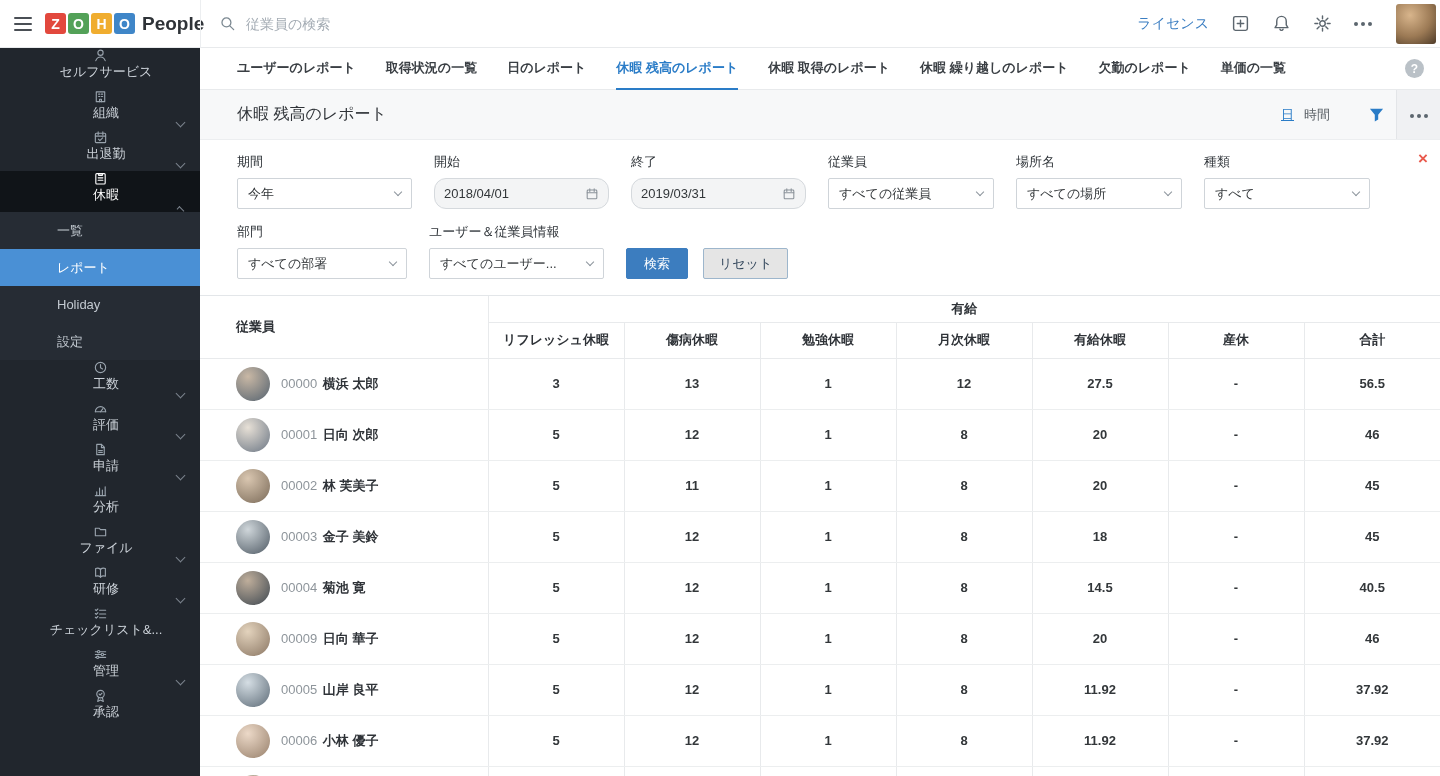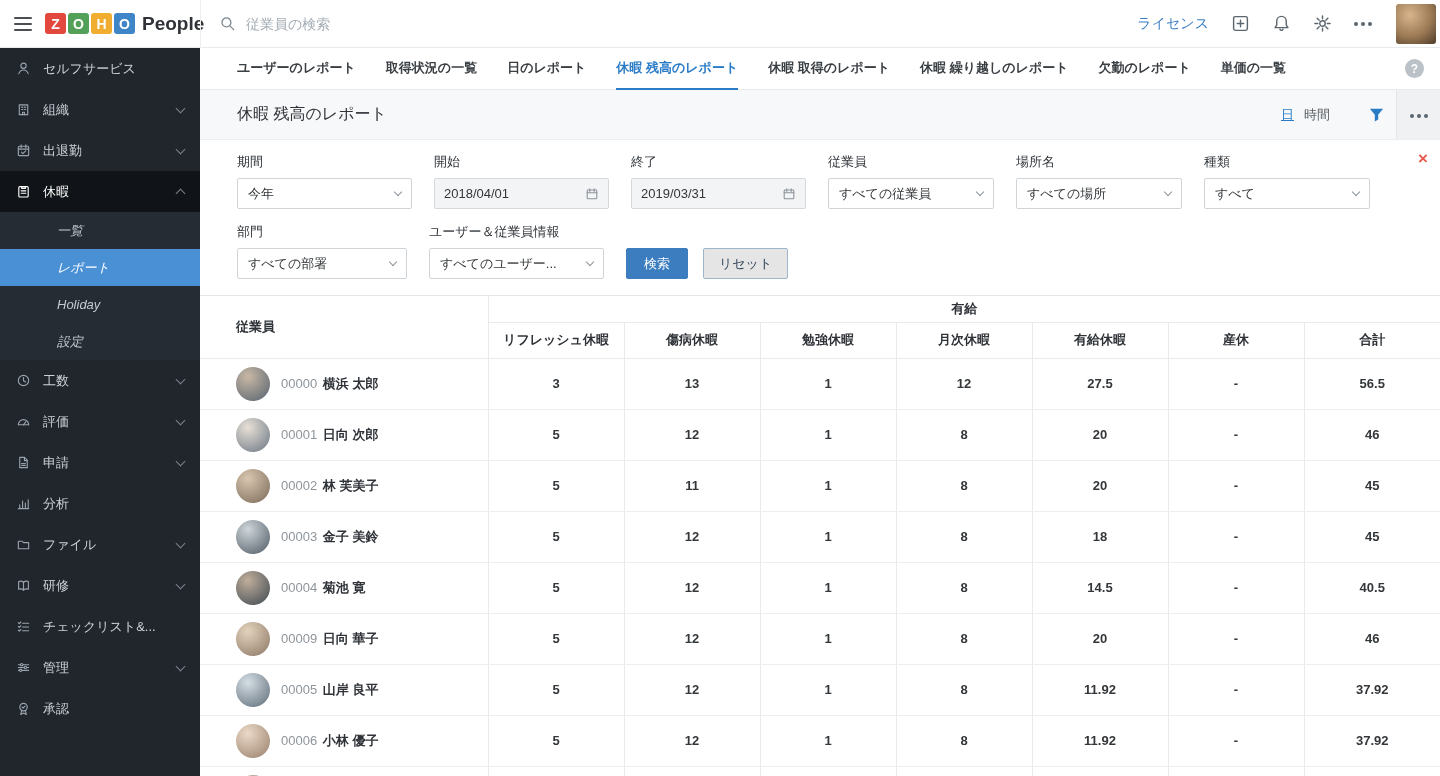--- a/index.html
+++ b/index.html
@@ -24,29 +24,29 @@
   .topbar-right { display:flex; align-items:center; gap:22px; padding-right:0; }
   .license-link { color:#3b7ec2; font-size:14px; text-decoration:none; cursor:pointer; white-space:nowrap; }
   .tb-icon { display:flex; align-items:center; justify-content:center; cursor:pointer; }
   .dots { display:flex; gap:3px; }
   .dots i { width:4px; height:4px; border-radius:50%; background:#5c666e; }
   .topbar-avatar { width:40px; height:40px; border-radius:3px; margin-left:2px; margin-right:4px;
     background:radial-gradient(circle at 35% 28%, #d8b58c 0%, #9c7a55 55%, #4e3b28 100%); cursor:pointer; }
 
   
   .sidebar { background:#21262d; overflow:hidden; }
-  .side-item { height:41px; display:flex; align-items:center; padding:0 16px; color:#ccd2d9; cursor:pointer; }
+  .side-item { height:41px; display:flex; align-items:center; padding:0 16px; color:#ccd2d9; cursor:pointer;flex-direction:column; }
   .side-item .lbl { margin-left:12px; white-space:nowrap; }
   .side-item .chev { margin-left:auto; }
   .chev { width:7px; height:7px; border-right:1.5px solid #7b838d; border-bottom:1.5px solid #7b838d; transform:rotate(45deg); margin-top:-3px; }
   .chev.up { transform:rotate(-135deg); margin-top:4px; }
   .side-item.active { background:#101418; color:#fff; }
   .side-item.active .ic { stroke:#fff; }
   .sub-group { background:#262c34; }
-  .sub-item { height:37px; display:flex; align-items:center; padding-left:57px; color:#c3cad1; cursor:pointer;font-style:italic; }
+  .sub-item { height:37px; display:flex; align-items:center; padding-left:57px; color:#c3cad1; cursor:pointer; }
   .sub-item.selected { background:#4a90d5; color:#fff; }
   .ic { width:15px; height:15px; stroke:#99a3ad; fill:none; stroke-width:1.2; stroke-linecap:round; stroke-linejoin:round; flex:0 0 auto; }
 
   
   .main { background:#fff; overflow:hidden; display:flex; flex-direction:column; }
 
   .tabs { height:42px; display:flex; align-items:center; gap:30px; padding-left:37px; border-bottom:1px solid #e8eaec; background:#fff; }
   .tab { font-weight:bold; color:#3a3f44; cursor:pointer; height:42px; display:flex; align-items:center; border-bottom:2px solid transparent; white-space:nowrap; }
   .tab.active { color:#2a7cc7; border-bottom-color:#2a7cc7; }
   .help-circle { margin-left:auto; margin-right:16px; width:19px; height:19px; border-radius:50%; background:#bac1c7; color:#fff; font-weight:bold; font-size:12px; display:flex; align-items:center; justify-content:center; cursor:pointer; }
@@ -60,21 +60,21 @@
   .more-strip { width:44px; height:100%; background:#f0f1f3; border-left:1px solid #e3e5e8; display:flex; align-items:flex-start; justify-content:center; padding-top:20px; cursor:pointer; }
 
   .filters { background:#fff; border-bottom:1px solid #e3e6e9; padding:13px 40px 16px 37px; position:relative; }
   .f-row { display:flex; margin-bottom:14px; }
   .f-row:last-child { margin-bottom:0; align-items:flex-end; }
   .f-field { margin-right:22px; }
   .f-label { font-size:13px; color:#2e3338; margin-bottom:7px; }
   .select-box { height:31px; border:1px solid #cfd4d9; border-radius:2px; background:#fff; display:flex; align-items:center; padding:0 10px; cursor:pointer; color:#33373a; }
   .select-box .txt { flex:1; white-space:nowrap; overflow:hidden; text-overflow:ellipsis; }
   .sel-chev { width:6px; height:6px; border-right:1.4px solid #8c949c; border-bottom:1.4px solid #8c949c; transform:rotate(45deg); margin-top:-3px; margin-left:8px; flex:0 0 auto; }
-  .date-box { height:31px; border:1px solid #d5d9dd; border-radius:2px; background:#f3f4f5; display:flex; align-items:center; padding:0 9px; cursor:pointer; color:#33373a; }
+  .date-box { height:31px; border:1px solid #d5d9dd; border-radius:12px; background:#f3f4f5; display:flex; align-items:center; padding:0 9px; cursor:pointer; color:#33373a; }
   .date-box .txt { flex:1; }
   .w175{width:175px} .w166{width:166px} .w170{width:170px}
   .btn-search { height:31px; padding:0 17px; background:#3c7dbf; color:#fff; border:1px solid #3c7dbf; border-radius:2px; font-size:13px; cursor:pointer; margin-right:15px; font-family:inherit; }
   .btn-reset { height:31px; padding:0 15px; background:#e5e5e5; color:#33475c; border:1px solid #9db6cc; border-radius:2px; font-size:13px; cursor:pointer; font-family:inherit; }
   .filters-close { position:absolute; top:10px; right:12px; color:#e9594c; font-size:17px; font-weight:bold; cursor:pointer; line-height:1; }
 
   
   .table-wrap { flex:1; overflow:hidden; }
   table { width:100%; border-collapse:collapse; table-layout:fixed; }
   col.emp { width:288px; }

